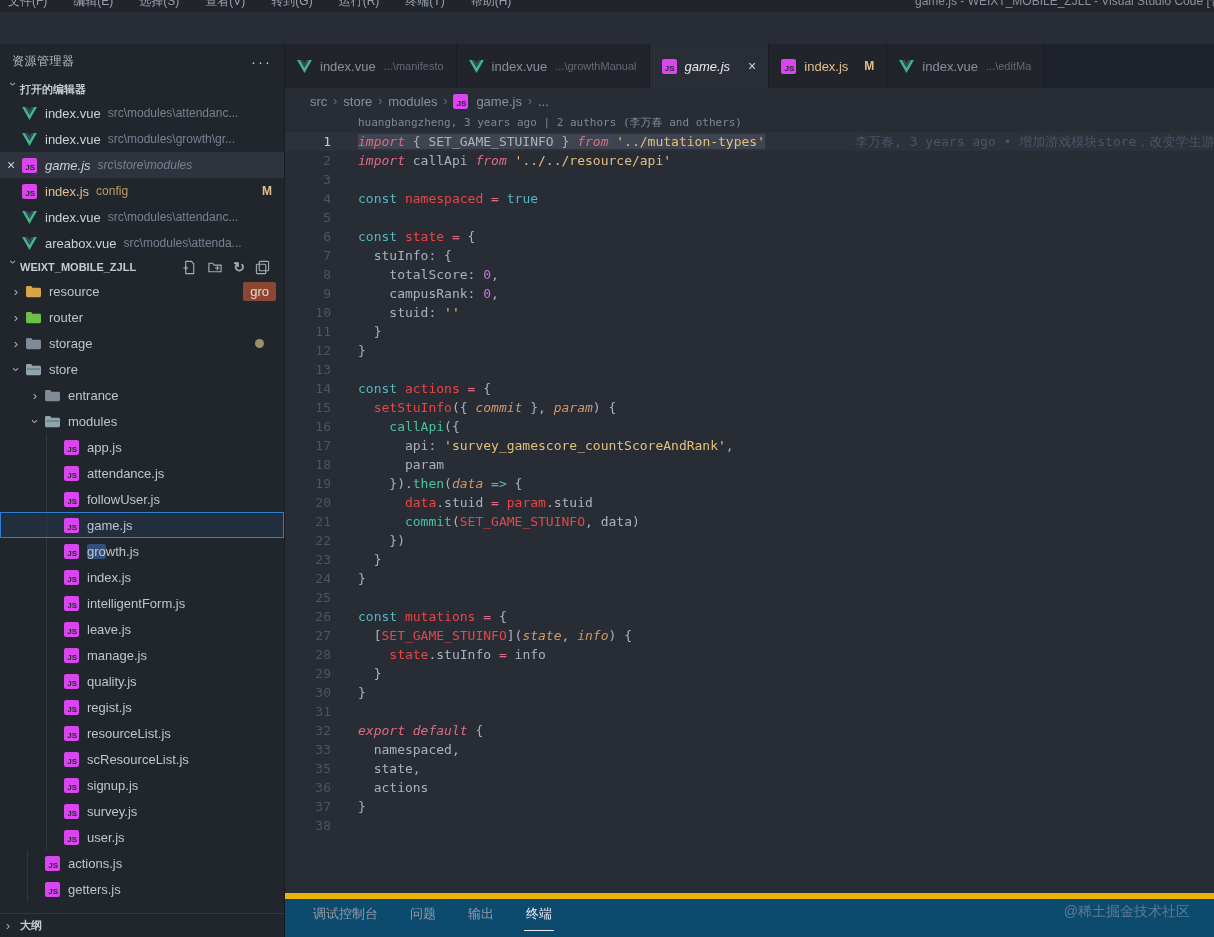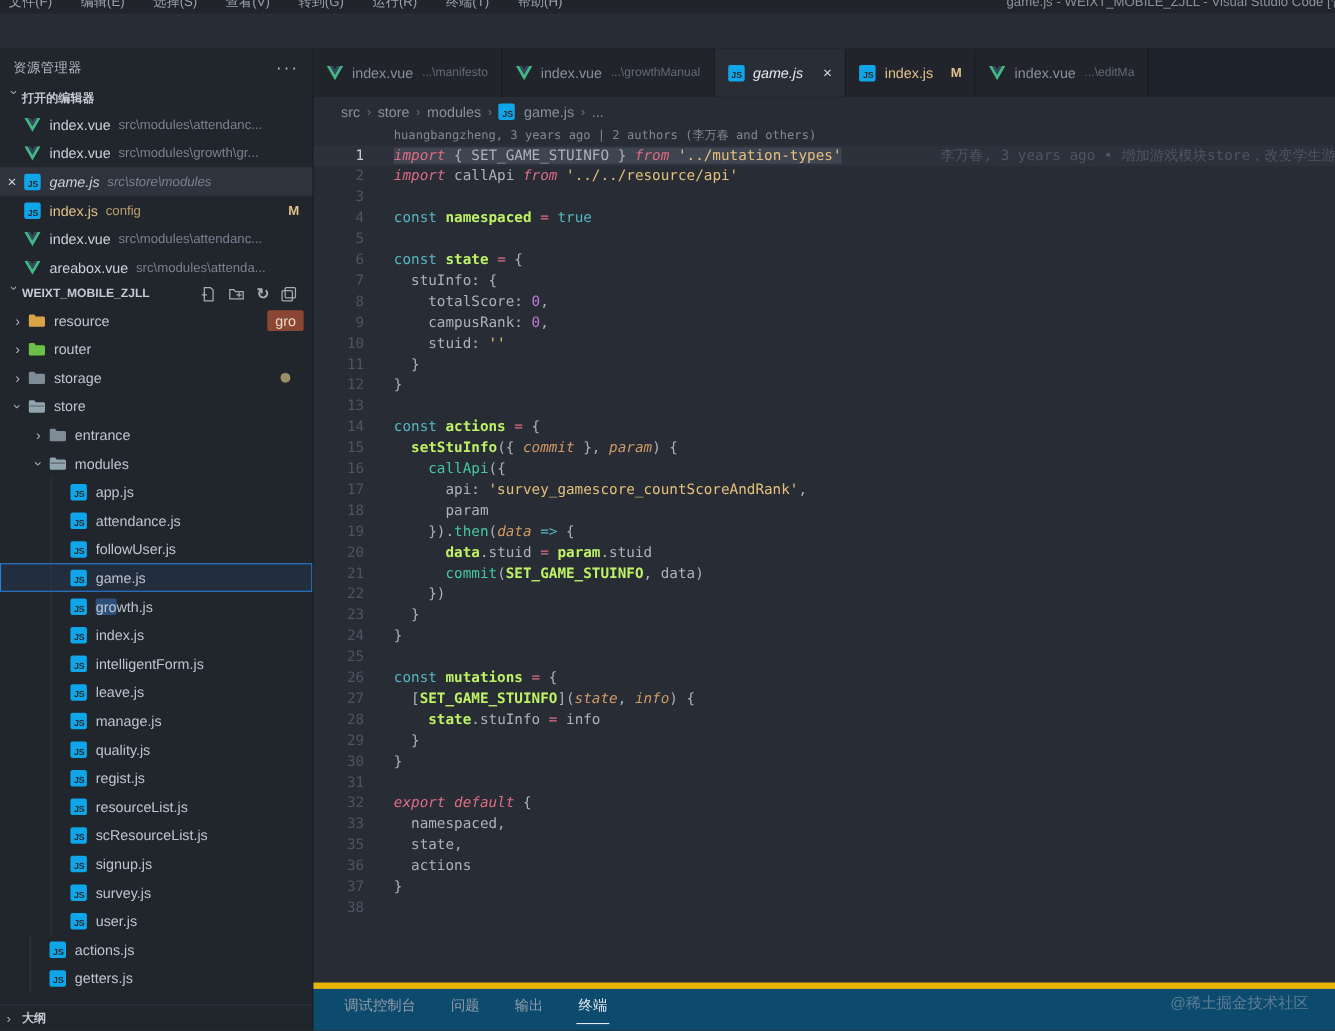--- a/index.html
+++ b/index.html
@@ -37,21 +37,21 @@
   .row .desc { font-size:12px; color:#7a8190; }
   .row.active-editor { background:#2f333d; }
   .row.active-editor .name, .row.active-editor .desc { font-style:italic; }
   .row .close-x { width:22px; text-align:center; color:#c8cdd5; font-size:14px; flex:none; }
   .row .pad { width:22px; flex:none; }
   .badge-m { margin-left:auto; margin-right:12px; color:#e2c08d; font-weight:bold; font-size:12px; }
   .mod-name { color:#e2c08d !important; }
   .mod-desc { color:#b99e6b !important; }
 
   .js-icon { display:inline-flex; align-items:flex-end; justify-content:flex-end; width:15px; height:15px;
-    background:#0ea5e9; color:#2b2b2b; font-size:8px; font-weight:bold; border-radius:2px;
+    background:#d946ef; color:#2b2b2b; font-size:8px; font-weight:bold; border-radius:2px;
     padding:1px 2px; flex:none; font-family:"Liberation Sans",sans-serif; }
   .icon-slot { width:15px; height:15px; margin:0 8px 0 0; flex:none; display:inline-flex;
     align-items:center; justify-content:center; }
 
   
   #tree { flex:1; min-height:0; overflow:hidden; position:relative; }
   .tree-chevron { width:16px; flex:none; text-align:center; color:#aab0ba; font-size:13px; }
   .tree-chevron.exp { transform:rotate(90deg); }
   .tree-row .name { color:#bfc5cf; }
   .tree-row.selected { outline:1px solid #2b7fd4; outline-offset:-1px; background:rgba(43,108,196,.12); }
@@ -89,21 +89,21 @@
   .code-line { height:19px; display:flex; white-space:pre; }
   .code-line.current { background:#2c313c; }
   .gutter { width:46px; flex:none; text-align:right; color:#4d5565; user-select:none; }
   .line-content { margin-left:27px; }
   .code-line.current .gutter { color:#c8ccd4; }
   .sel-bg { background:#3e4450; }
   .blame { color:#4d5464; margin-left:90px; }
   .t-k { color:#e06c85;font-style:italic; } 
   .t-s { color:#56b6c2; } 
   .t-f { color:#45c8a0; } 
-  .t-b { color:#bef264;font-weight:bold; } 
+  .t-b { color:#ef4444; } 
   .t-p { color:#d19a66; font-style:italic; } 
   .t-w { color:#abb2bf; } 
   .t-n { color:#c678dd; } 
   .t-r { color:#e5c07b; } 
 
   
   #panel { height:44px; flex:none; border-top:6px solid #eab308; background:#0c4a6e;
     display:flex; align-items:flex-start; padding-left:26px; gap:28px; }
   .panel-tab { font-size:13px; color:#969ca8; padding:6px 2px; cursor:pointer; position:relative; }
   .panel-tab.active { color:#e8eaee; }

